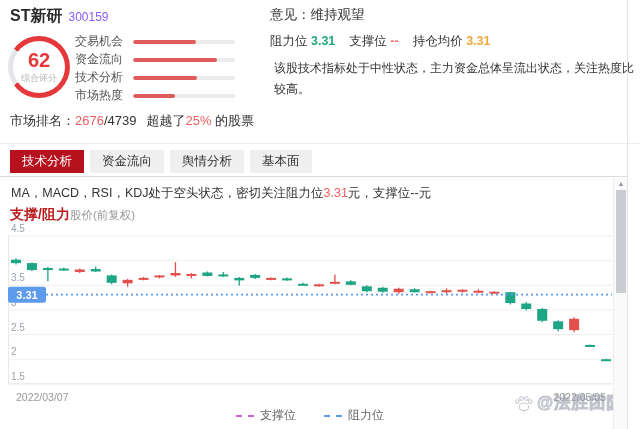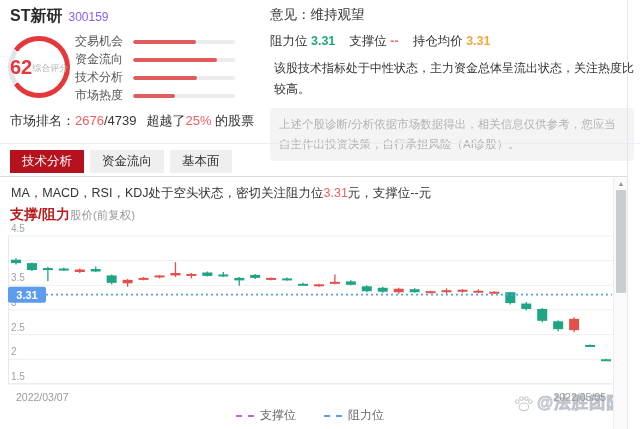--- a/index.html
+++ b/index.html
@@ -5,21 +5,21 @@
   html,body{margin:0;padding:0;background:#fff;}
   #app{position:relative;width:640px;height:429px;background:#fff;overflow:hidden;
        font-family:"Liberation Sans","DejaVu Sans",sans-serif;color:#333;}
   
   .title-row{position:absolute;left:10px;top:6px;white-space:nowrap;}
   .stock-name{font-size:16px;font-weight:bold;color:#2b2b2b;}
   .stock-code{font-size:12px;color:#8b5cf6;margin-left:6px;}
   .gauge{position:absolute;left:8px;top:36px;width:62px;height:62px;border-radius:50%;
          background:conic-gradient(#e5383b 0 234deg,#e3e5e8 234deg 306deg,#e5383b 306deg 360deg);}
   .gauge-inner{position:absolute;inset:5px;background:#fff;border-radius:50%;
-         display:flex;flex-direction:row;align-items:center;justify-content:center;}
+         display:flex;flex-direction:column;align-items:center;justify-content:center;}
   .gauge-score{font-size:20px;font-weight:bold;color:#e5383b;line-height:1;}
   .gauge-label{font-size:9px;color:#b2b2b2;margin-top:2px;white-space:nowrap;}
   .metrics{position:absolute;left:75px;top:35px;}
   .metric-row{display:flex;align-items:center;height:13px;margin-bottom:5px;}
   .metric-label{width:58px;font-size:12px;color:#555;white-space:nowrap;}
   .metric-track{width:102px;height:4px;background:#ececec;border-radius:2px;overflow:hidden;}
   .metric-fill{height:4px;border-radius:2px;background:#e05c5c;}
   .ranking{position:absolute;left:10px;top:112px;font-size:13px;color:#333;white-space:nowrap;}
   .red-text{color:#f15f5f;}
   .rank-gap{margin-left:10px;}
@@ -103,28 +103,28 @@
     </div>
 
   <div class="ranking">
     <span>市场排名：</span><span class="red-text">2676</span><span>/4739</span><span class="rank-gap">超越了</span><span class="red-text">25%</span><span> 的股票</span>
   </div>
 
   <div class="hdr-right">
     <div class="opinion-title">意见：维持观望</div>
     <div class="levels" id="levels"><span class="level"><span class="lv-label">阻力位 </span><span class="lv-value" style="color: rgb(33, 167, 126);">3.31</span></span><span class="level"><span class="lv-label">支撑位 </span><span class="lv-value" style="color: rgb(245, 108, 108);">--</span></span><span class="level"><span class="lv-label">持仓均价 </span><span class="lv-value" style="color: rgb(240, 166, 60);">3.31</span></span></div>
     <p class="opinion-desc">该股技术指标处于中性状态，主力资金总体呈流出状态，关注热度比较高。</p>
-    <div class="disclaimer">上述个股诊断/分析依据市场数据得出，相关信息仅供参考，您应当自主作出投资决策，自行承担风险（AI诊股）。</div>
   </div>
 
   <div class="hdr-divider"></div>
 
   <nav class="tabs" id="tabs">
       <div class="tab active">技术分析</div>
       <div class="tab">资金流向</div>
+      <div class="tab">舆情分析</div>
       <div class="tab">基本面</div>
     </nav>
   <div class="tabs-underline"></div>
 
   <p class="summary">
     <span>MA，MACD，RSI，KDJ处于空头状态，密切关注阻力位</span><span class="red-text">3.31</span><span>元，支撑位--元</span>
   </p>
 
   <div class="chart-head">
     <span class="chart-title">支撑/阻力</span><span class="chart-subtitle">股价(前复权)</span>

